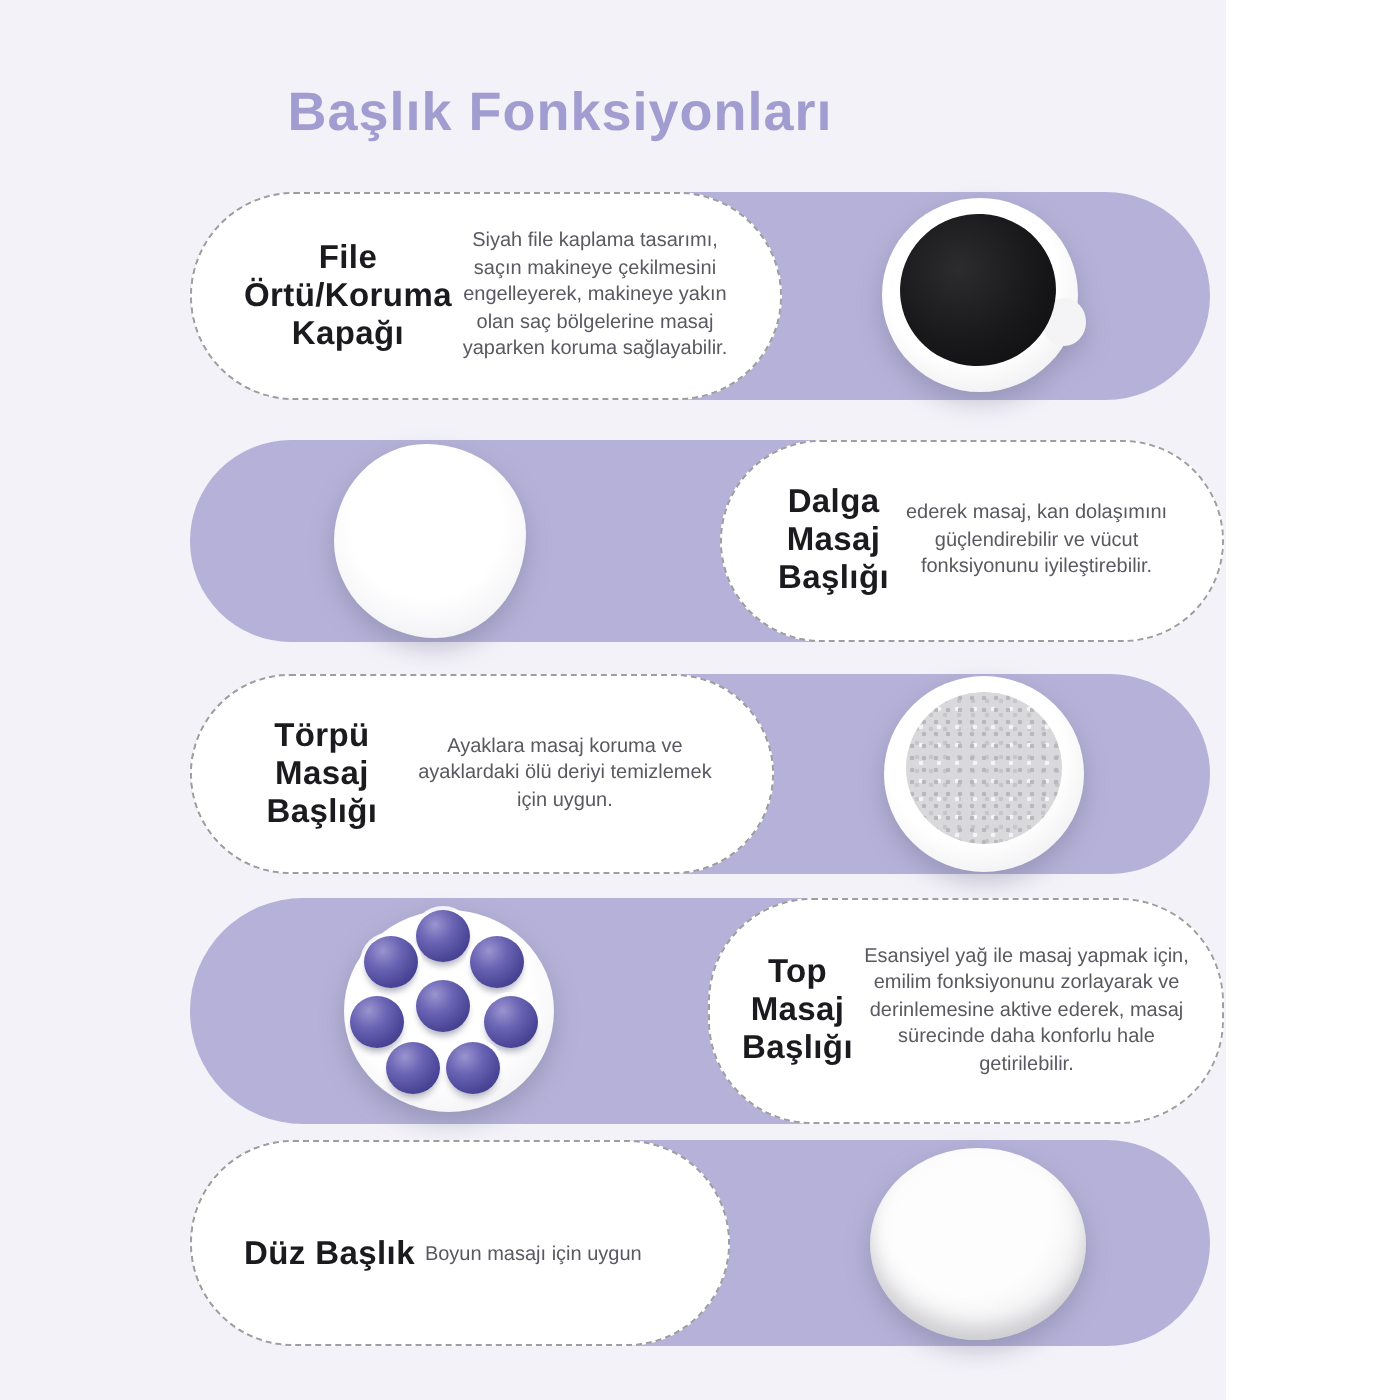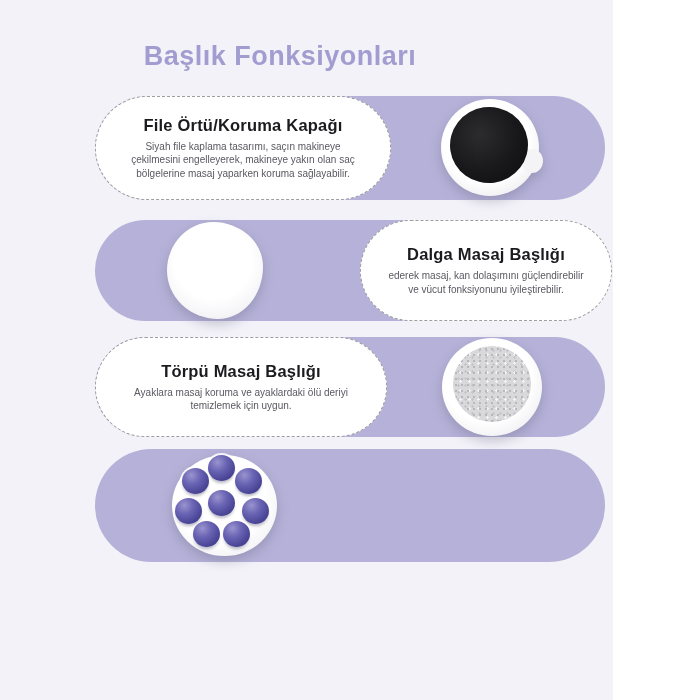--- a/index.html
+++ b/index.html
@@ -34,21 +34,21 @@
   .row2 { top:220px; height:101px; }
   .row3 { top:337px; height:100px; }
   .row4 { top:449px; height:113px; }
   .row5 { top:570px; height:103px; }
 
   .card {
     position:absolute; top:0; height:100%;
     background:#ffffff;
     border:1.5px dashed #9e9e9e;
     border-radius:52px;
-    display:flex; flex-direction:column; align-items:center; justify-content:center;
+    display:flex; align-items:center; justify-content:center;
     text-align:center; padding:8px 26px; gap:5px;
   }
   .card h3 { font-size:16.5px; font-weight:700; color:#1b1b1f; letter-spacing:0.2px; }
   .card p  { font-size:10px; line-height:1.35; color:#5a5860; }
   .card-left  { left:0; }
   .card-right { right:-7px; }
   .r1-card { width:296px; }
   .r2-card { width:252px; }
   .r3-card { width:292px;align-items:center; }
   .r4-card { width:258px; padding:8px 16px; }
@@ -168,15 +168,26 @@
       <div class="ball-disc"></div>
       <div class="ball b-1"></div>
       <div class="ball b-2"></div>
       <div class="ball b-3"></div>
       <div class="ball b-4"></div>
       <div class="ball b-5"></div>
       <div class="ball b-6"></div>
       <div class="ball b-7"></div>
       <div class="ball b-c"></div>
     </div>
+    <div class="card card-right r4-card">
+      <h3>Top Masaj Başlığı</h3>
+      <p>Esansiyel yağ ile masaj yapmak için, emilim fonksiyonunu zorlayarak ve derinlemesine aktive ederek, masaj sürecinde daha konforlu hale getirilebilir.</p>
+    </div>
   </div>
 
+  <div class="row row5">
+    <div class="card card-left r5-card">
+      <h3>Düz Başlık</h3>
+      <p>Boyun masajı için uygun</p>
+    </div>
+    <div class="head-img flat-head"></div>
+  </div>
 </div>
 
 </body></html>

